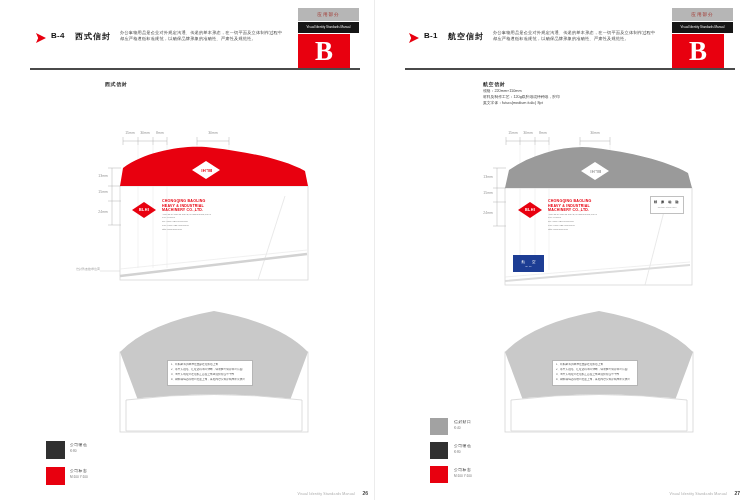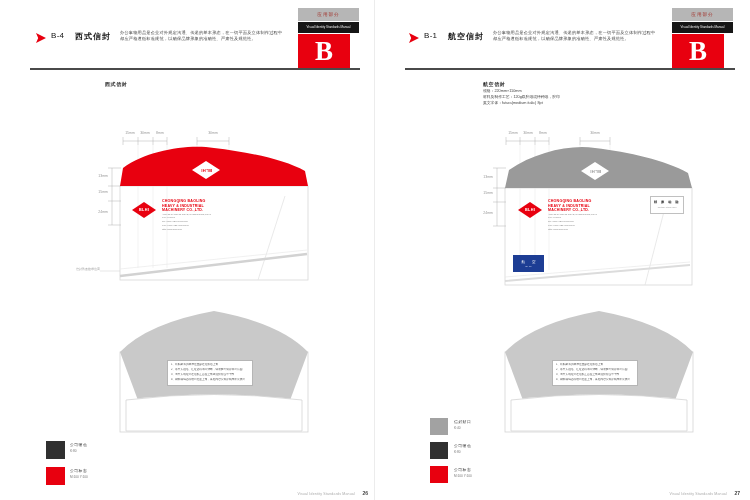--- a/index.html
+++ b/index.html
@@ -1,21 +1,21 @@
 <!DOCTYPE html>
 <html><head>
 <meta charset="utf-8">
 <style>
   html,body{margin:0;padding:0;background:#fff;}
   #stage{position:relative;width:750px;height:500px;background:#ffffff;overflow:hidden;
          font-family:"Liberation Sans","DejaVu Sans",sans-serif;color:#222;}
   .a{position:absolute;}
   .pg{position:absolute;top:0;width:375px;height:500px;}
   .arrow{width:10px;height:10px;background:#e8000f;clip-path:polygon(0 0,100% 50%,0 100%,22% 50%);}
-  .code{font-size:8px;font-weight:normal;color:#111;letter-spacing:.3px;}
+  .code{font-size:8px;font-weight:bold;color:#111;letter-spacing:.3px;}
   .ttl{font-size:8px;font-weight:bold;color:#111;letter-spacing:1px;}
   .intro{width:180px;font-size:4.2px;line-height:6.2px;color:#444;letter-spacing:.2px;}
   .tabsec{width:61px;height:13px;background:#b6b6b6;color:#a02820;font-size:4.6px;line-height:13px;text-align:center;letter-spacing:1px;}
   .tabman{width:61px;height:11px;background:#161616;color:#eee;font-size:3px;line-height:11px;text-align:center;}
   .tabB{width:52px;height:34px;background:#e8000f;color:#fff;font-family:"Liberation Serif","DejaVu Serif",serif;
         font-size:27px;font-weight:bold;line-height:34px;text-align:center;}
   .rule{width:330px;height:2px;background:#4a4a4a;}
   .diaglbl{font-size:5px;font-weight:bold;color:#222;letter-spacing:.6px;}
   .spec{font-size:3.8px;line-height:5.8px;color:#444;}
   .dimlbl{font-size:3.5px;color:#999;text-align:center;width:20px;line-height:4px;}

